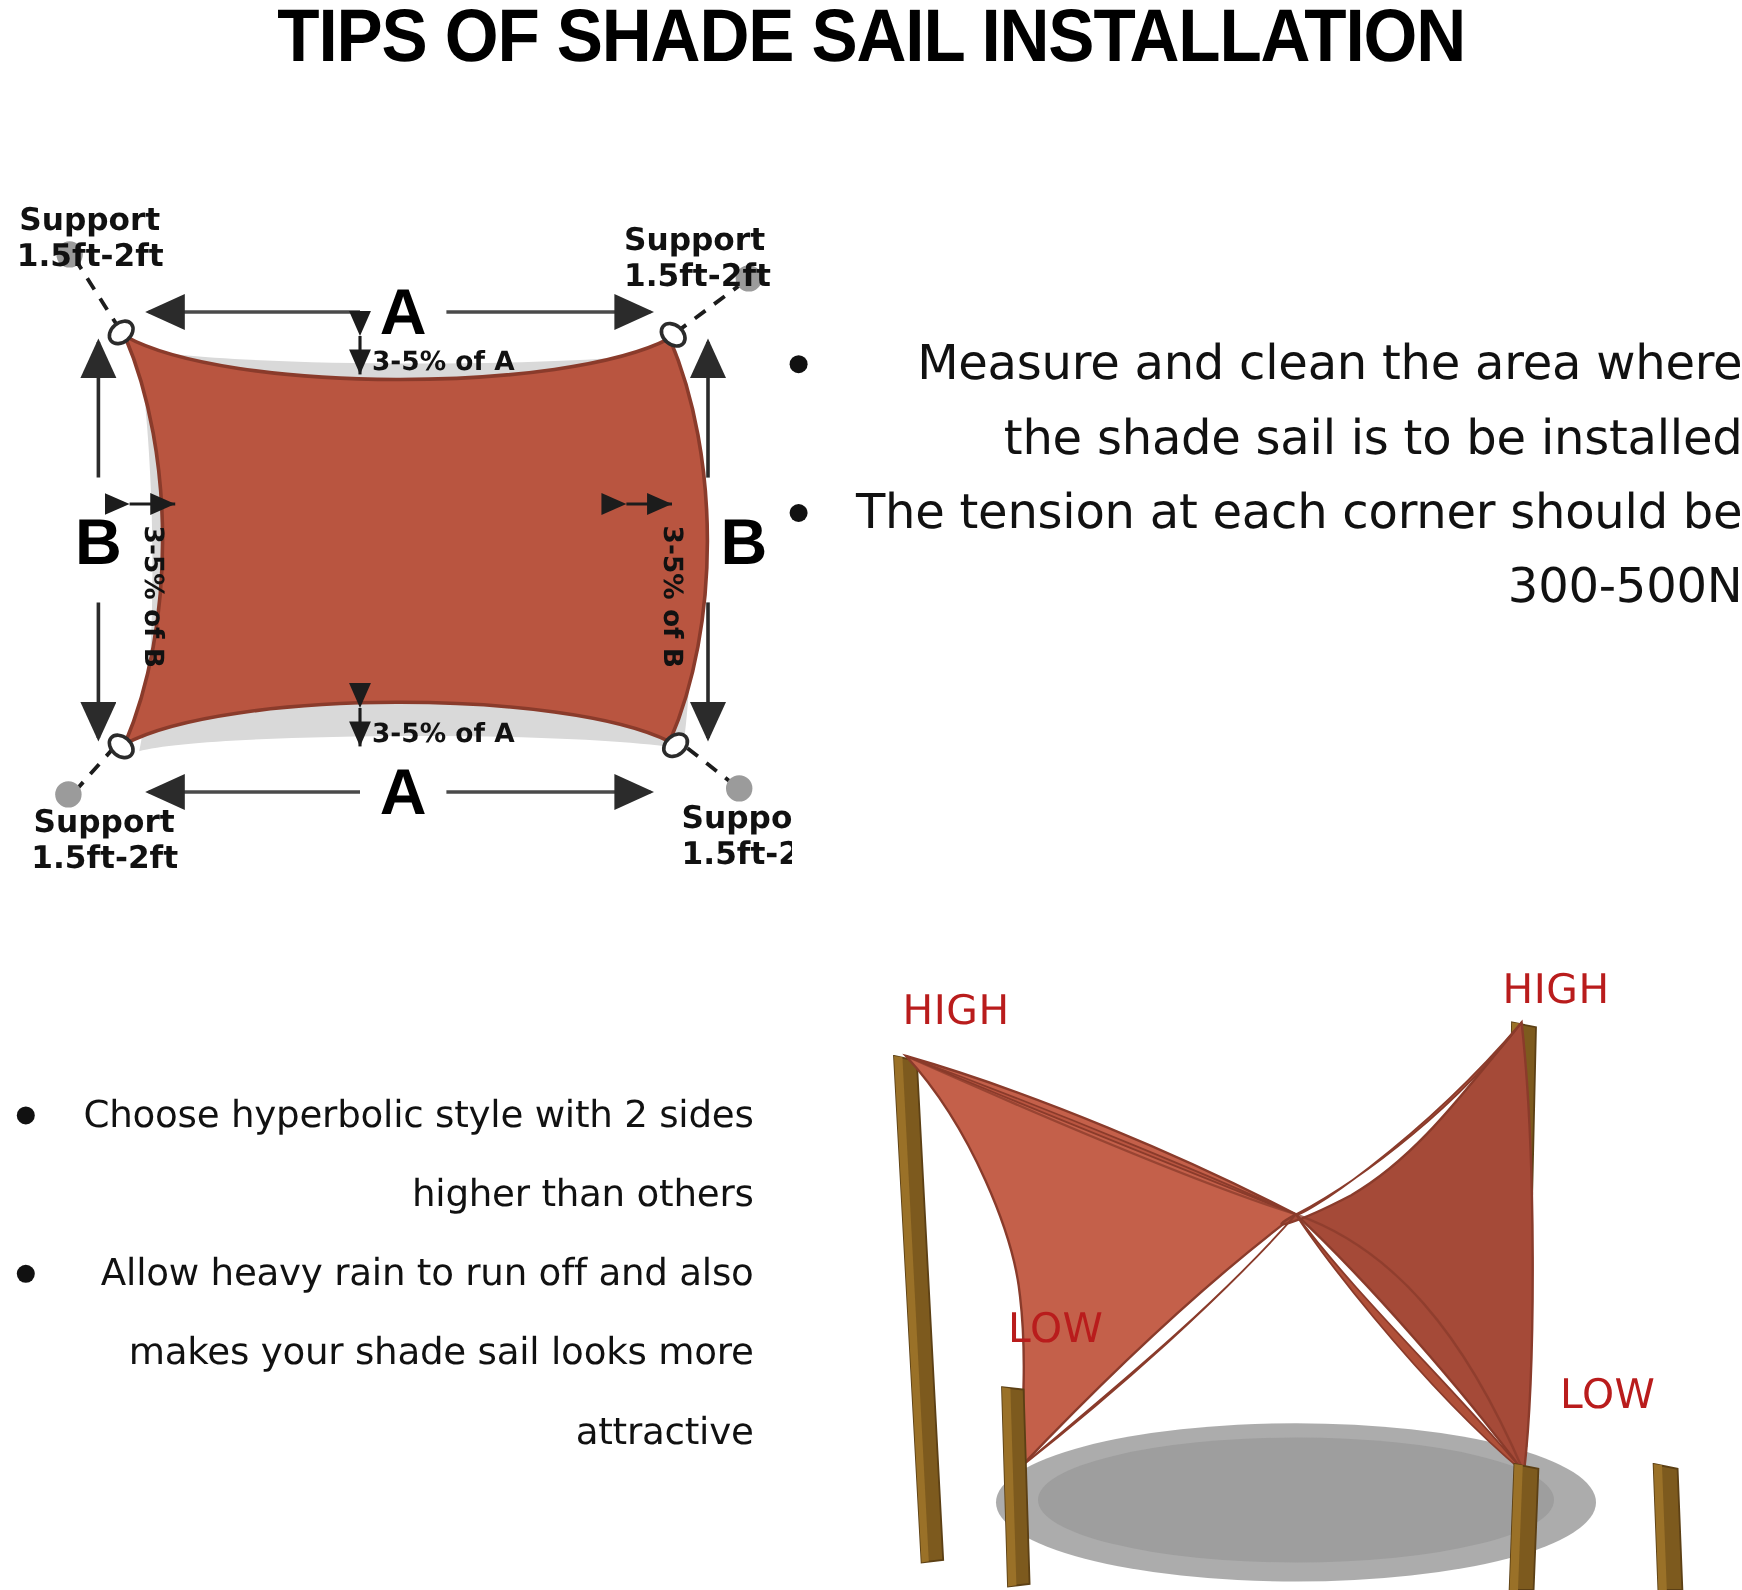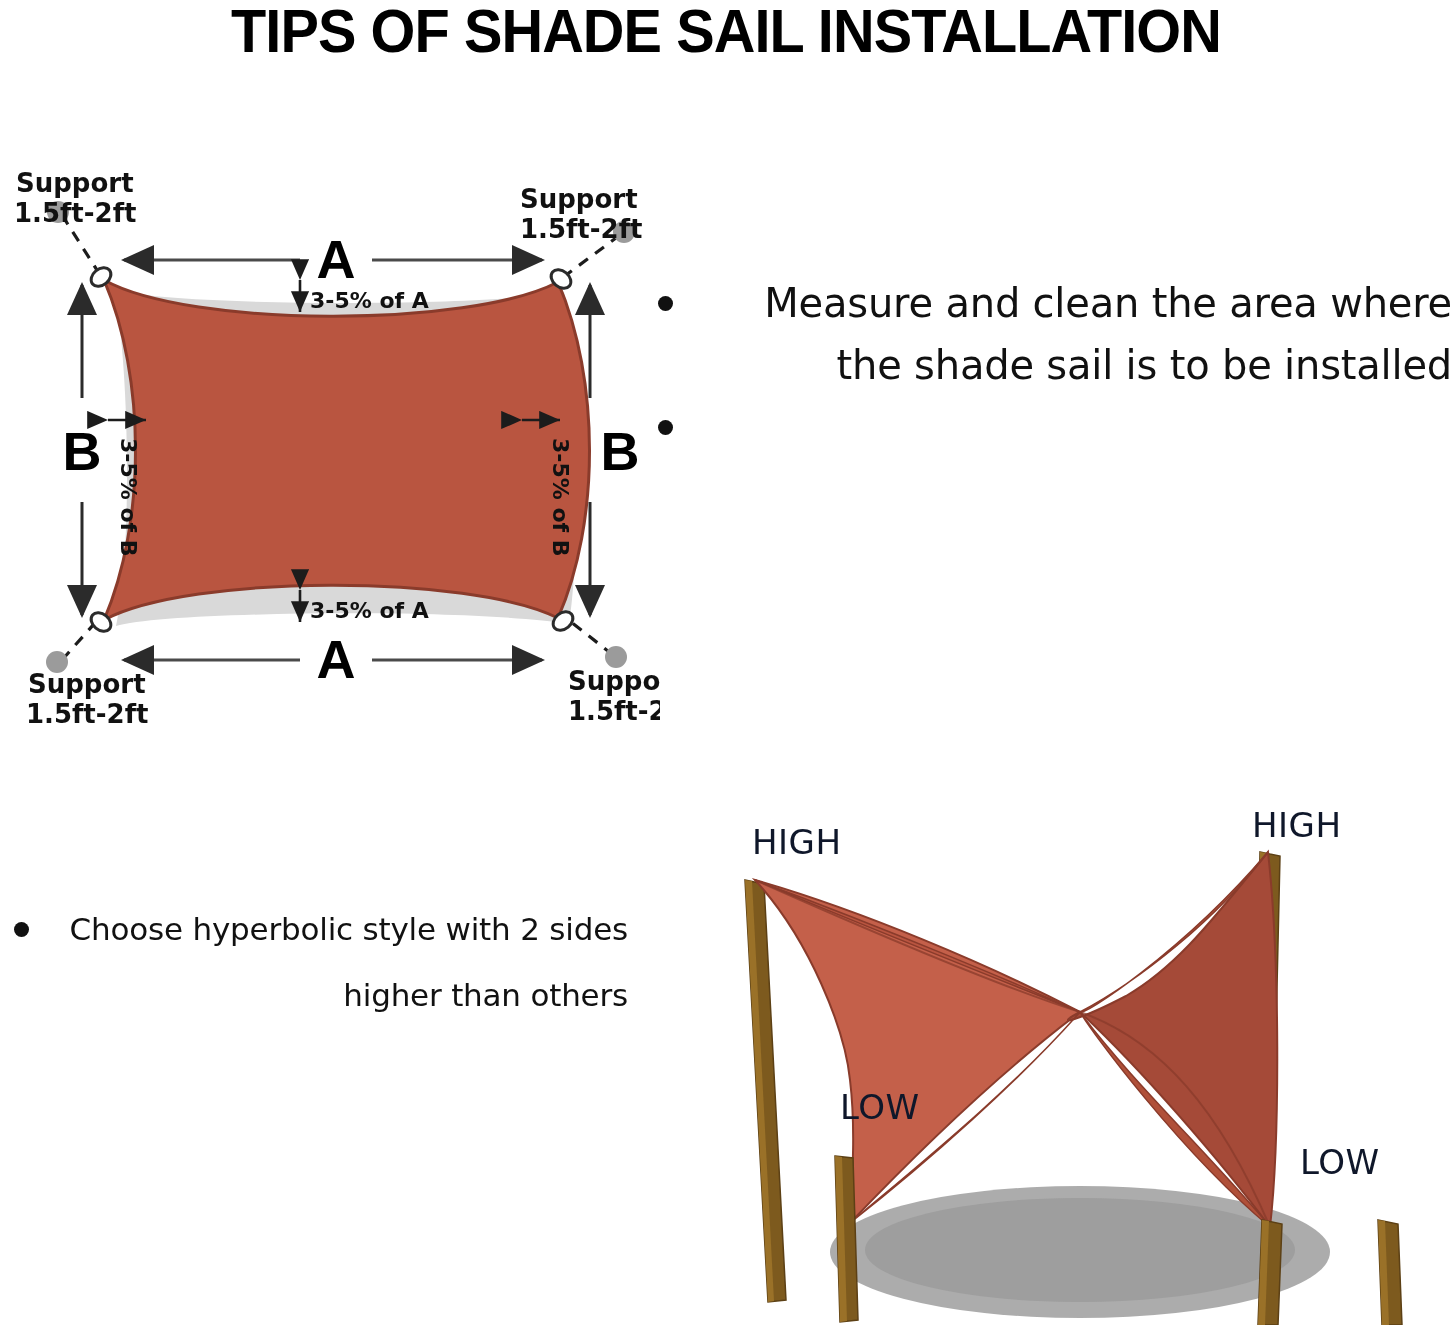--- a/index.html
+++ b/index.html
@@ -86,21 +86,21 @@
   }
   #tips-left li .dot { top: 26px; }
 
   
   #hypar-diagram { left: 660px; top: 780px; }
 
   .lbl {
     position: absolute;
     font-family: "DejaVu Sans", "Liberation Sans", sans-serif;
     font-size: 34px;
-    color: #0f172a;
+    color: #b91c1c;
     letter-spacing: 0.5px;
     white-space: nowrap;
   }
   #lbl-high-left  { left: 752px; top: 822px; }
   #lbl-high-right { left: 1252px; top: 805px; }
   #lbl-low-left   { left: 840px; top: 1087px; }
   #lbl-low-right  { left: 1300px; top: 1142px; }
 </style>
 </head>
 <body>
@@ -195,27 +195,32 @@
     </g>
   </svg>
 
   <ul id="tips-right" class="bullet-list">
     <li>
       <span class="dot"></span>
       <span>Measure and clean the area where the shade sail is to be installed</span>
     </li>
     <li>
       <span class="dot"></span>
+      <span>The tension at each corner should be 300-500N</span>
     </li>
   </ul>
 
   <ul id="tips-left" class="bullet-list">
     <li>
       <span class="dot"></span>
       <span>Choose hyperbolic style with 2 sides higher than others</span>
+    </li>
+    <li>
+      <span class="dot"></span>
+      <span>Allow heavy rain to run off and also makes your shade sail looks more attractive</span>
     </li>
   </ul>
 
   <svg id="hypar-diagram" class="diagram-svg" width="792" height="545" viewBox="0 0 792 545" style="left:660px; top:780px;">
 
     <ellipse cx="420" cy="472" rx="250" ry="66" fill="#9e9e9e" opacity="0.85"></ellipse>
     <ellipse cx="420" cy="470" rx="215" ry="52" fill="#8f8f8f" opacity="0.5"></ellipse>
 
     <g>
 

